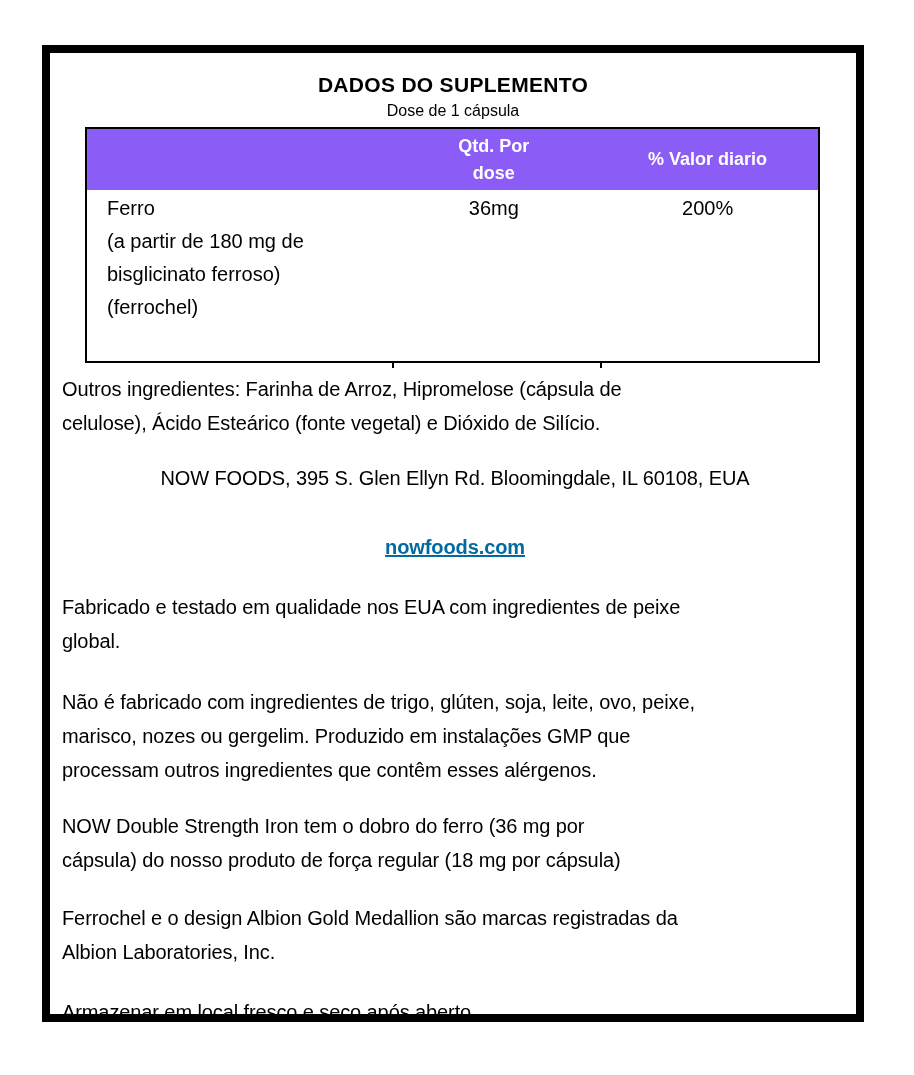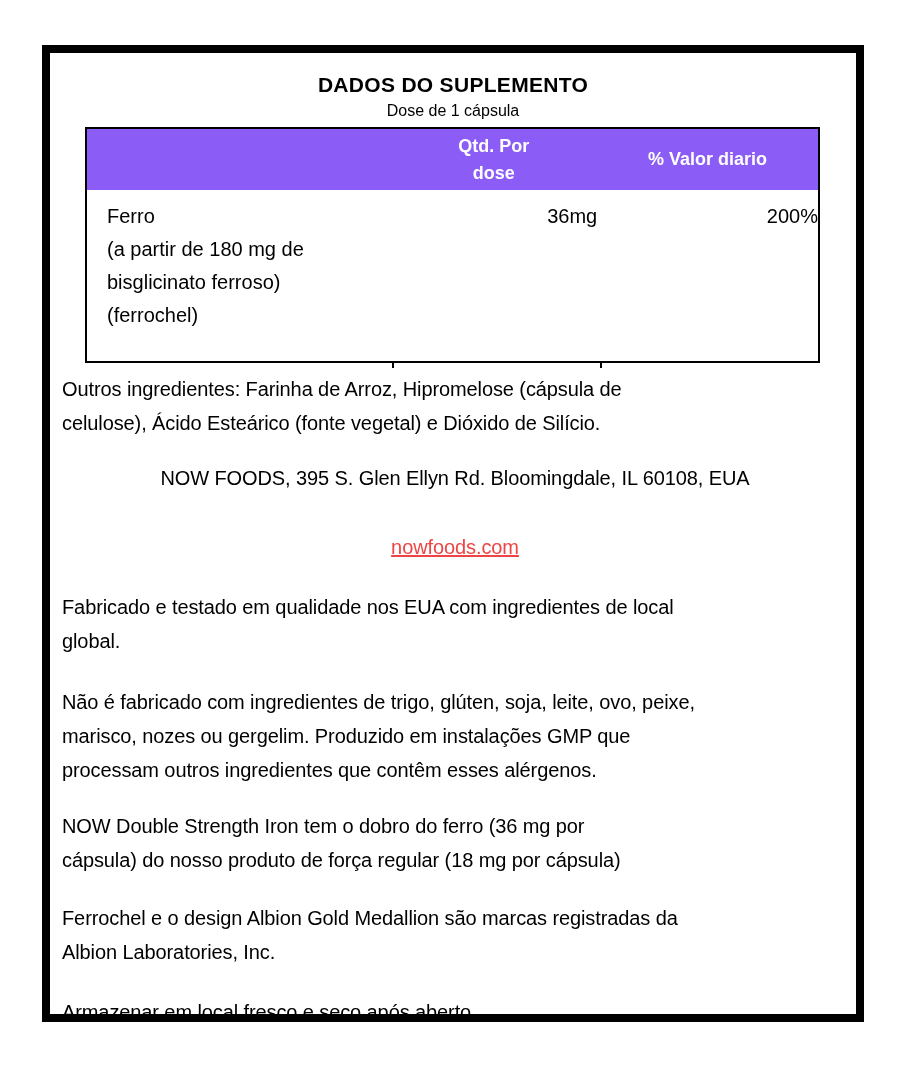--- a/index.html
+++ b/index.html
@@ -55,25 +55,25 @@
   }
   .trow {
     display: grid;
     grid-template-columns: 41.5% 28.3% 30.2%;
     min-height: 171px;
     background: #ffffff;
   }
   .trow .td {
     font-size: 20px;
     line-height: 33px;
-    padding-top: 10px;
+    padding-top: 2px;
     white-space: pre-line;
   }
   .td.name { padding-left: 20px; }
-  .td.center { text-align: right; }
+  .td.center { text-align: center; }
   .tick {
     position: absolute;
     bottom: -7px;
     width: 2px;
     height: 6px;
     background: #000000;
   }
   .tick.t1 { left: 305px; }
   .tick.t2 { left: 513px; }
   .para {
@@ -125,24 +125,24 @@
       <div class="tick t1"></div>
       <div class="tick t2"></div>
     </div>
 
     <div class="para p-other">Outros ingredientes: Farinha de Arroz, Hipromelose (cápsula de
 celulose), Ácido Esteárico (fonte vegetal) e Dióxido de Silício.</div>
 
     <div class="para p-center">NOW FOODS, 395 S. Glen Ellyn Rd. Bloomingdale, IL 60108, EUA</div>
 
     <div class="para p-linkrow">
-      <a class="site-link" style="color: #ef4444;">nowfoods.com</a>
+      <a class="site-link" style="color: #0369a1; font-weight: bold;">nowfoods.com</a>
     </div>
 
-    <div class="para p-fab">Fabricado e testado em qualidade nos EUA com ingredientes de local
+    <div class="para p-fab">Fabricado e testado em qualidade nos EUA com ingredientes de peixe
 global.</div>
 
     <div class="para p-nao">Não é fabricado com ingredientes de trigo, glúten, soja, leite, ovo, peixe,
 marisco, nozes ou gergelim. Produzido em instalações GMP que
 processam outros ingredientes que contêm esses alérgenos.</div>
 
     <div class="para p-double">NOW Double Strength Iron tem o dobro do ferro (36 mg por
 cápsula) do nosso produto de força regular (18 mg por cápsula)</div>
 
     <div class="para p-ferro">Ferrochel e o design Albion Gold Medallion são marcas registradas da

